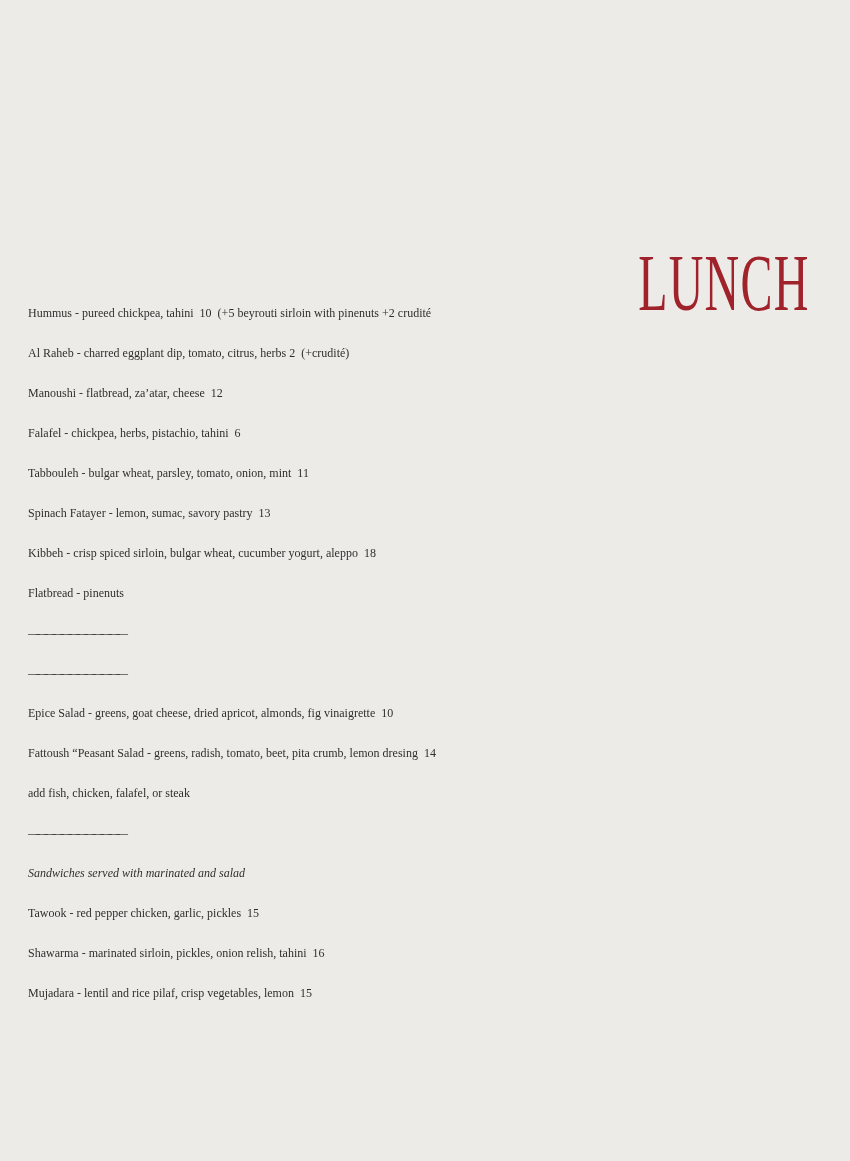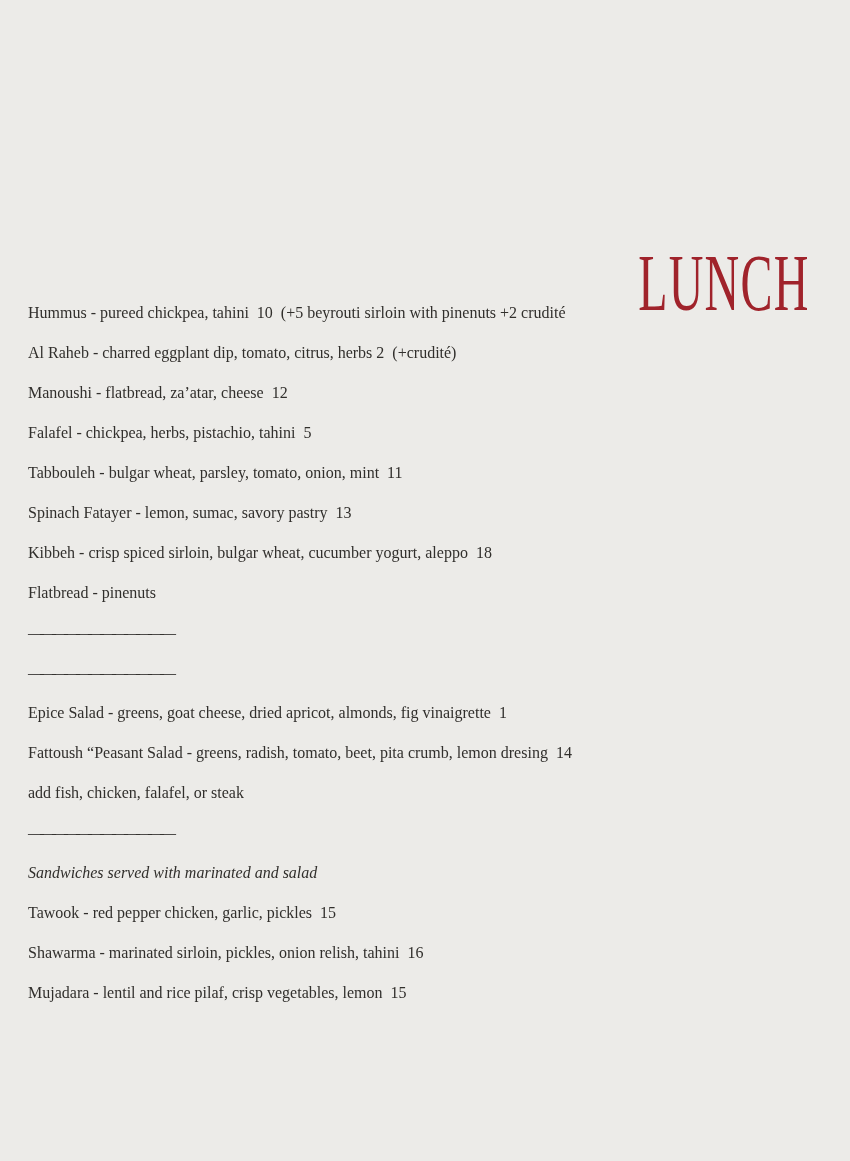--- a/index.html
+++ b/index.html
@@ -25,48 +25,48 @@
     transform: scaleX(0.60);
     transform-origin: 100% 50%;
   }
   .menu-list {
     position: absolute;
     left: 28px;
     top: 293px;
     right: 0;
   }
   .menu-line {
-    font-size: 16px;
+    font-size: 12px;
     line-height: 40px;
     white-space: pre-wrap;
   }
   .menu-line.divider {
     letter-spacing: -4px;
   }
   .menu-line.note {
     font-style: italic;
   }
 </style>
 </head>
 <body style="background-color: rgb(236, 235, 232);">
 
 <h1 class="menu-title" style="color: rgb(160, 35, 43);">LUNCH</h1>
 
 <div class="menu-list" style="color: rgb(49, 47, 44);">
     <div class="menu-line item">Hummus - pureed chickpea, tahini  10  (+5 beyrouti sirloin with pinenuts +2 crudité</div>
     <div class="menu-line item">Al Raheb - charred eggplant dip, tomato, citrus, herbs 2  (+crudité)</div>
     <div class="menu-line item">Manoushi - flatbread, za’atar, cheese  12</div>
-    <div class="menu-line item">Falafel - chickpea, herbs, pistachio, tahini  5</div>
+    <div class="menu-line item">Falafel - chickpea, herbs, pistachio, tahini  6</div>
     <div class="menu-line item">Tabbouleh - bulgar wheat, parsley, tomato, onion, mint  11</div>
     <div class="menu-line item">Spinach Fatayer - lemon, sumac, savory pastry  13</div>
     <div class="menu-line item">Kibbeh - crisp spiced sirloin, bulgar wheat, cucumber yogurt, aleppo  18</div>
     <div class="menu-line item">Flatbread - pinenuts</div>
     <div class="menu-line divider">————————————</div>
     <div class="menu-line divider">————————————</div>
-    <div class="menu-line item">Epice Salad - greens, goat cheese, dried apricot, almonds, fig vinaigrette  1</div>
+    <div class="menu-line item">Epice Salad - greens, goat cheese, dried apricot, almonds, fig vinaigrette  10</div>
     <div class="menu-line item">Fattoush “Peasant Salad - greens, radish, tomato, beet, pita crumb, lemon dresing  14</div>
     <div class="menu-line item">add fish, chicken, falafel, or steak</div>
     <div class="menu-line divider">————————————</div>
     <div class="menu-line note">Sandwiches served with marinated and salad</div>
     <div class="menu-line item">Tawook - red pepper chicken, garlic, pickles  15</div>
     <div class="menu-line item">Shawarma - marinated sirloin, pickles, onion relish, tahini  16</div>
     <div class="menu-line item">Mujadara - lentil and rice pilaf, crisp vegetables, lemon  15</div>
   </div>
 
 </body></html>

